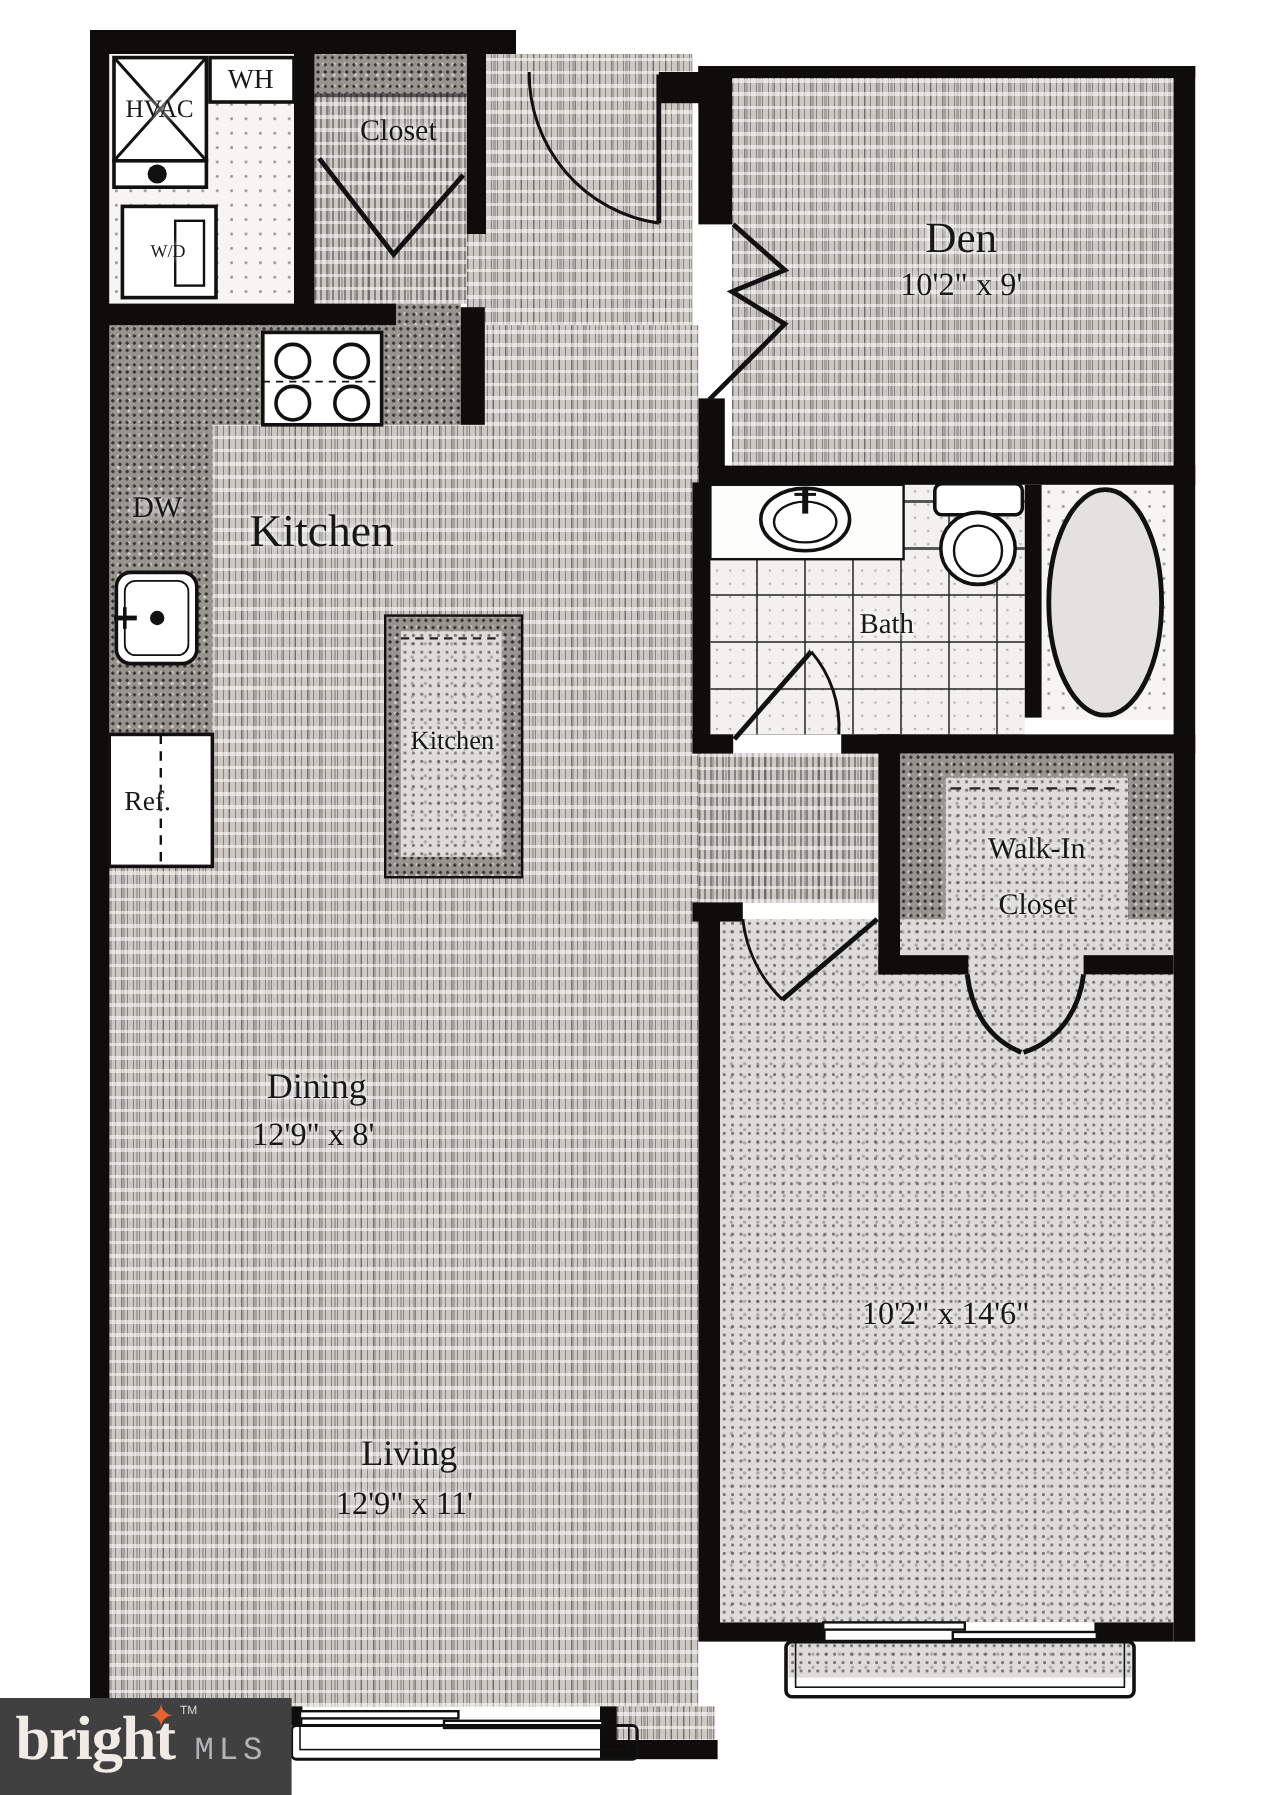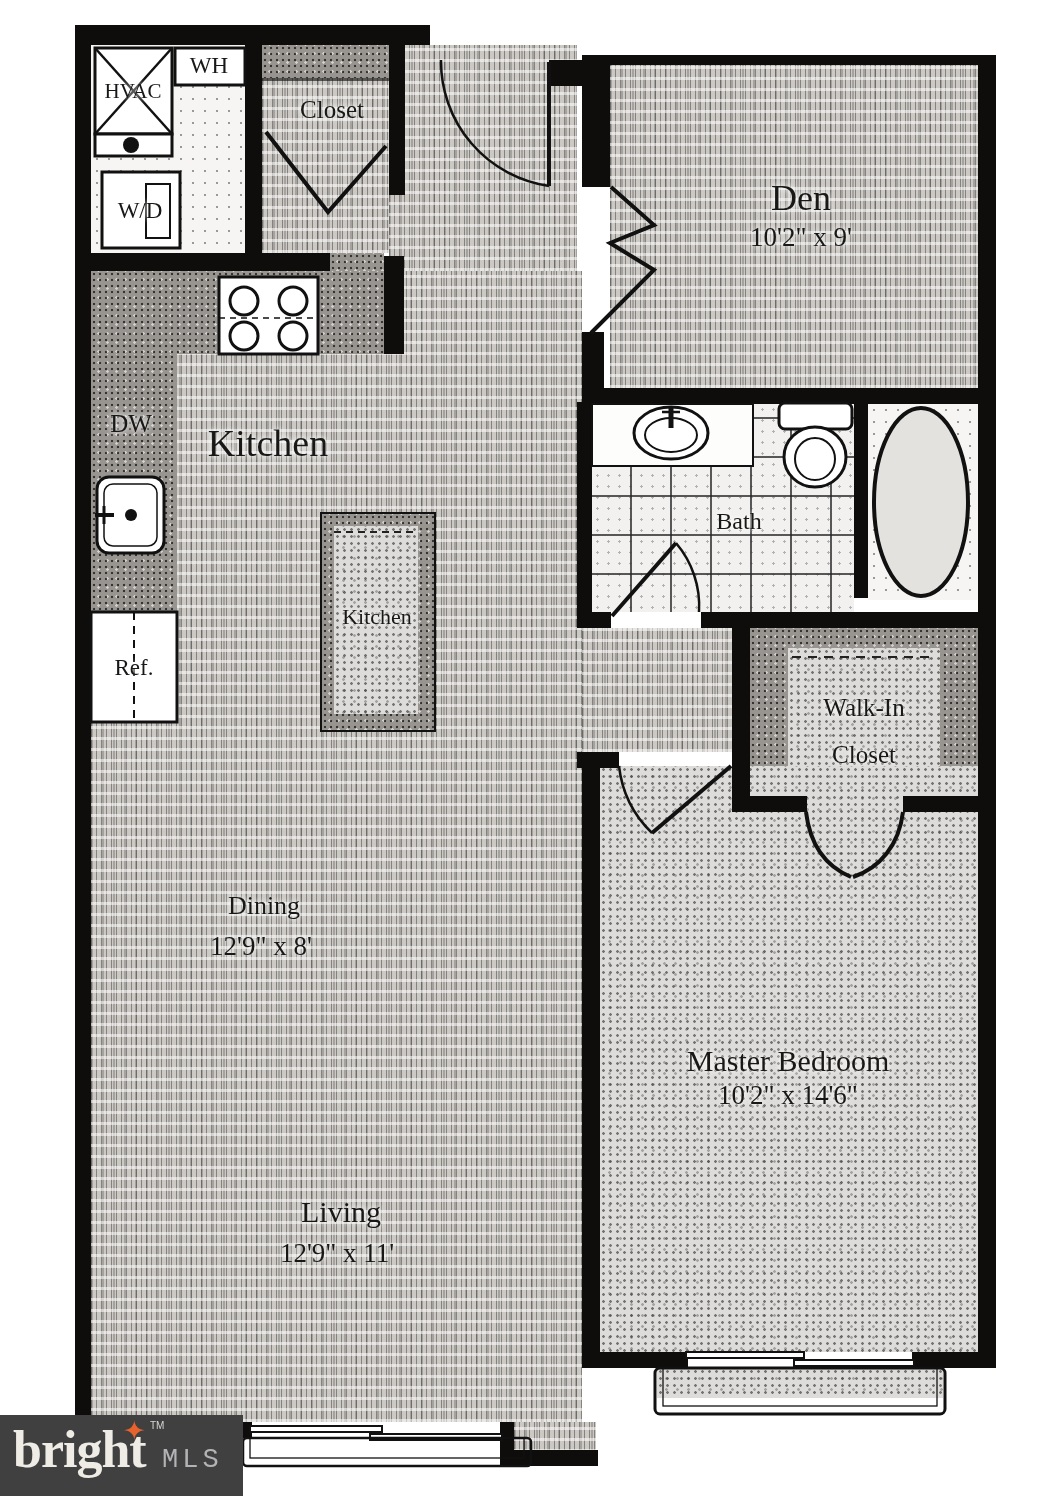--- a/index.html
+++ b/index.html
@@ -198,36 +198,35 @@
       <rect x="794" y="1360" width="120" height="6" fill="#fff" stroke="#111" stroke-width="2"></rect>
     </g>
     <g>
       <rect x="655" y="1368" width="290" height="46" rx="5" fill="none" stroke="#111" stroke-width="3"></rect>
       <rect x="663" y="1368" width="274" height="38" fill="none" stroke="#111" stroke-width="1.3"></rect>
     </g>
   </svg>
 
   <div class="lbl" style="left:133px;top:91px;font-size:21px">HVAC</div>
   <div class="lbl" style="left:209px;top:66px;font-size:23px">WH</div>
-  <div class="lbl" style="left:140px;top:211px;font-size:23px">W/D</div>
+  <div class="lbl" style="left:140px;top:211px;font-size:15px">W/D</div>
   <div class="lbl" style="left:332px;top:110px;font-size:25px">Closet</div>
   <div class="lbl" style="left:268px;top:443px;font-size:38px">Kitchen</div>
   <div class="lbl" style="left:131px;top:424px;font-size:25px">DW</div>
-  <div class="lbl" style="left:134px;top:668px;font-size:23px">Ref.</div>
+  <div class="lbl" style="left:123px;top:668px;font-size:23px">Ref.</div>
   <div class="lbl" style="left:377px;top:617px;font-size:22px">Kitchen</div>
   <div class="lbl" style="left:801px;top:198px;font-size:36px">Den</div>
   <div class="lbl" style="left:801px;top:237px;font-size:27px">10'2" x 9'</div>
   <div class="lbl" style="left:739px;top:521px;font-size:24px">Bath</div>
   <div class="lbl" style="left:864px;top:708px;font-size:25px">Walk-In</div>
   <div class="lbl" style="left:864px;top:755px;font-size:25px">Closet</div>
-  <div class="lbl" style="left:264px;top:906px;font-size:26px">Dining</div>
+  <div class="lbl" style="left:264px;top:906px;font-size:30px">Dining</div>
   <div class="lbl" style="left:261px;top:946px;font-size:27px">12'9" x 8'</div>
   <div class="lbl" style="left:341px;top:1212px;font-size:30px">Living</div>
   <div class="lbl" style="left:337px;top:1253px;font-size:27px">12'9" x 11'</div>
-  <div class="lbl" style="left:788px;top:1061px;font-size:30px">Master Bedroom</div>
   <div class="lbl" style="left:788px;top:1095px;font-size:27px">10'2" x 14'6"</div>
 
   <div class="logo">
     <span class="bright">bright</span>
     <span class="star">✦</span>
     <span class="tm">TM</span>
     <span class="mls">MLS</span>
   </div>
 
 </div>

